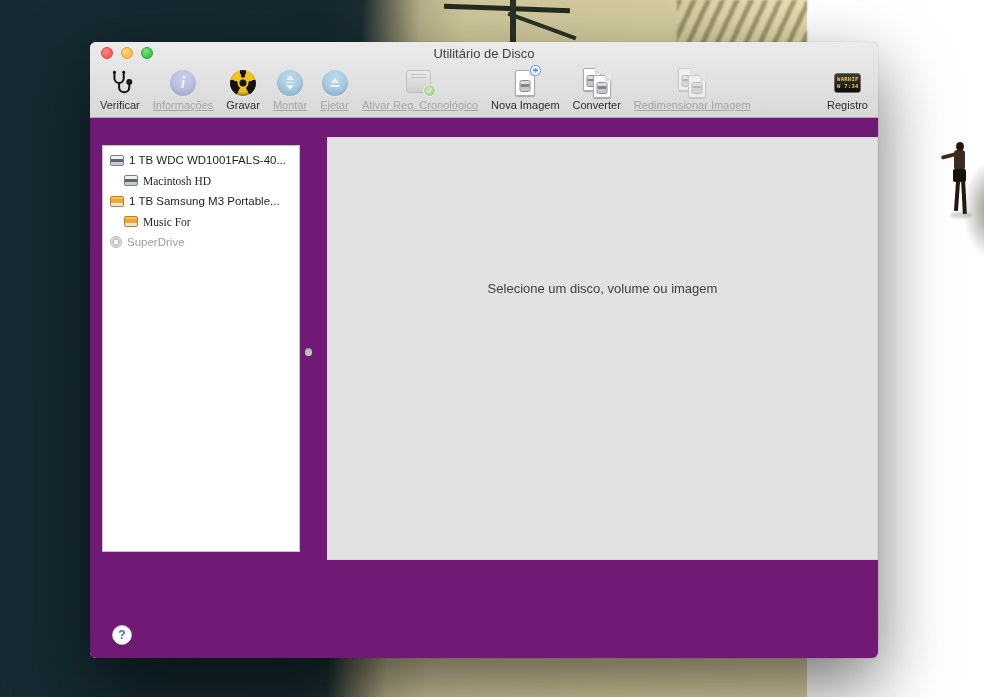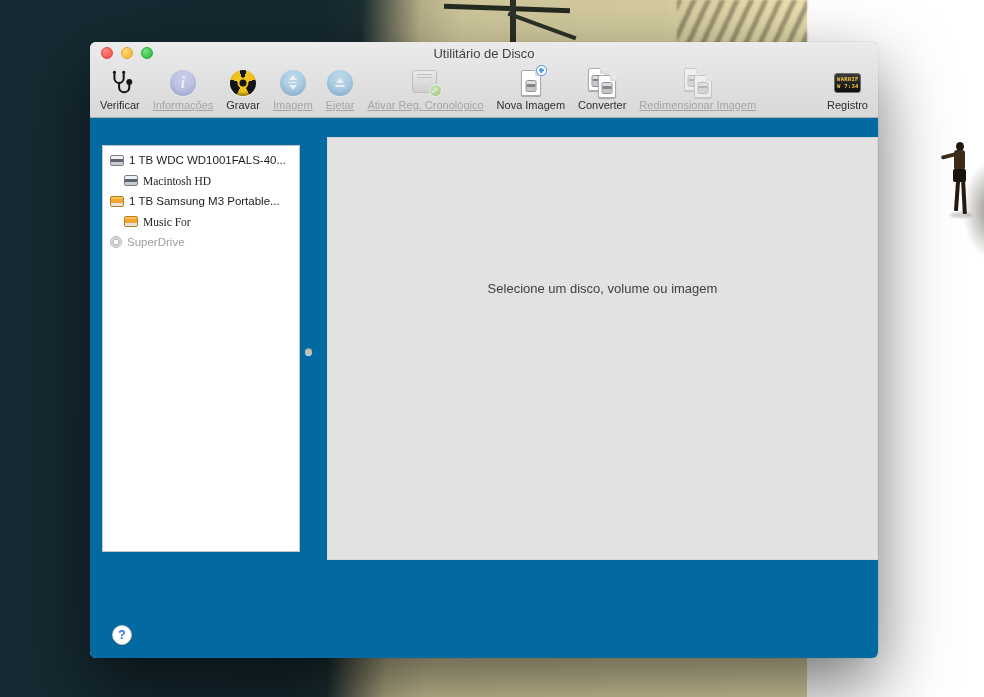--- a/index.html
+++ b/index.html
@@ -123,21 +123,21 @@
   .icon-twodocs .doc-front { position:absolute; right:0; bottom:0; width:18px; height:23px; }
 
   
   .icon-log { width:27px; height:20px; border-radius:3px; border:1px solid #6c6c6c;
     background: linear-gradient(#3c3c3c, #0d0d0d); overflow:hidden;
     padding:2px 2px; display:flex; flex-direction:column; justify-content:center; gap:1px; }
   .log-line { font:bold 5.5px "DejaVu Sans Mono", monospace; line-height:6px; color:#f4c63a;
     white-space:nowrap; letter-spacing:.3px; }
 
   
-  .content { position:absolute; top:76px; left:0; right:0; bottom:0; background:#0369a1; border-radius:0 0 6px 6px; }
+  .content { position:absolute; top:76px; left:0; right:0; bottom:0; background:#701a75; border-radius:0 0 6px 6px; }
 
   .sidebar { position:absolute; left:12px; top:27px; width:198px; height:407px;
     background:#fff; border:1px solid #c5c5c5; padding-top:4px; }
   .side-row { display:flex; align-items:center; height:20.5px; gap:5px; padding-left:7px; font-size:11.5px; color:#1d1d1d; }
   .side-row.lvl1 { padding-left:21px;font-family:Liberation Serif, serif; }
   .side-row.dimmed { color:#9d9d9d; }
 
   .hd-icon { width:14px; height:11px; border-radius:2px; border:1px solid #7b8086; flex:none;
     background: linear-gradient(#eff0f1 0 35%, #5c656f 35% 62%, #c8ccd0 62% 100%); }
   .ext-icon { width:14px; height:11px; border-radius:2px; border:1px solid #b5831e; flex:none;
@@ -220,21 +220,21 @@
         </div>
 
         <div class="tb-item disabled">
           <div class="tb-icon">
             <div class="icon-bluecircle">
               <div class="tri-up"></div>
               <div class="wbar"></div>
               <div class="tri-down"></div>
             </div>
           </div>
-          <div class="tb-label">Imagem</div>
+          <div class="tb-label">Montar</div>
         </div>
 
         <div class="tb-item disabled">
           <div class="tb-icon">
             <div class="icon-bluecircle">
               <div class="tri-up"></div>
               <div class="wbar-thick"></div>
             </div>
           </div>
           <div class="tb-label">Ejetar</div>

